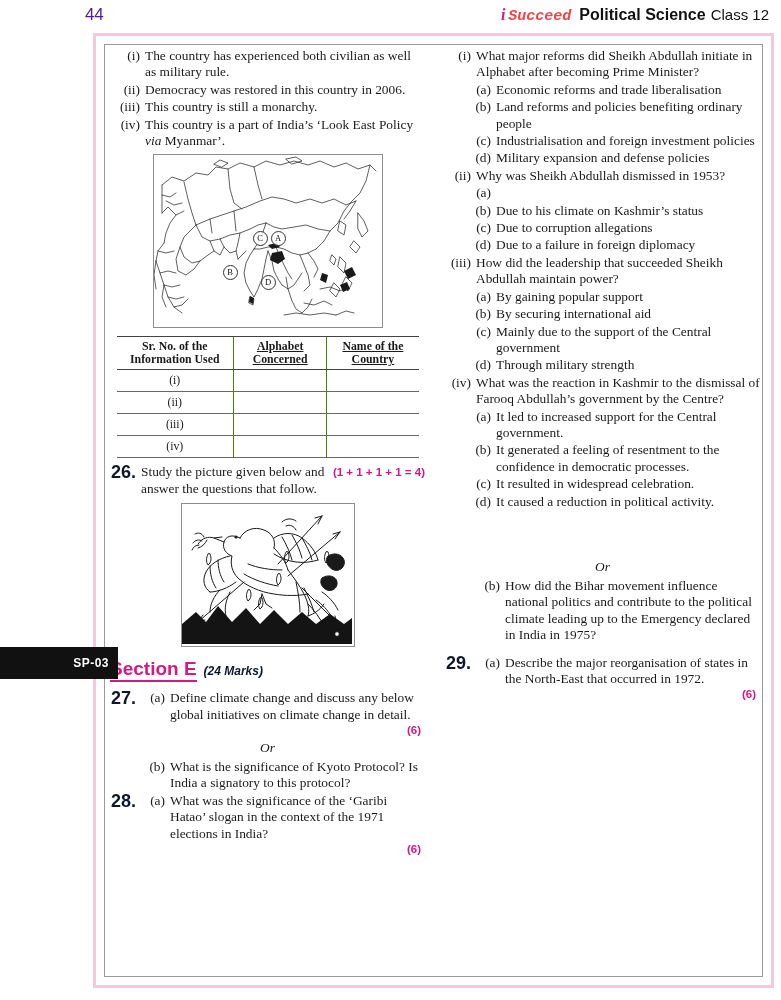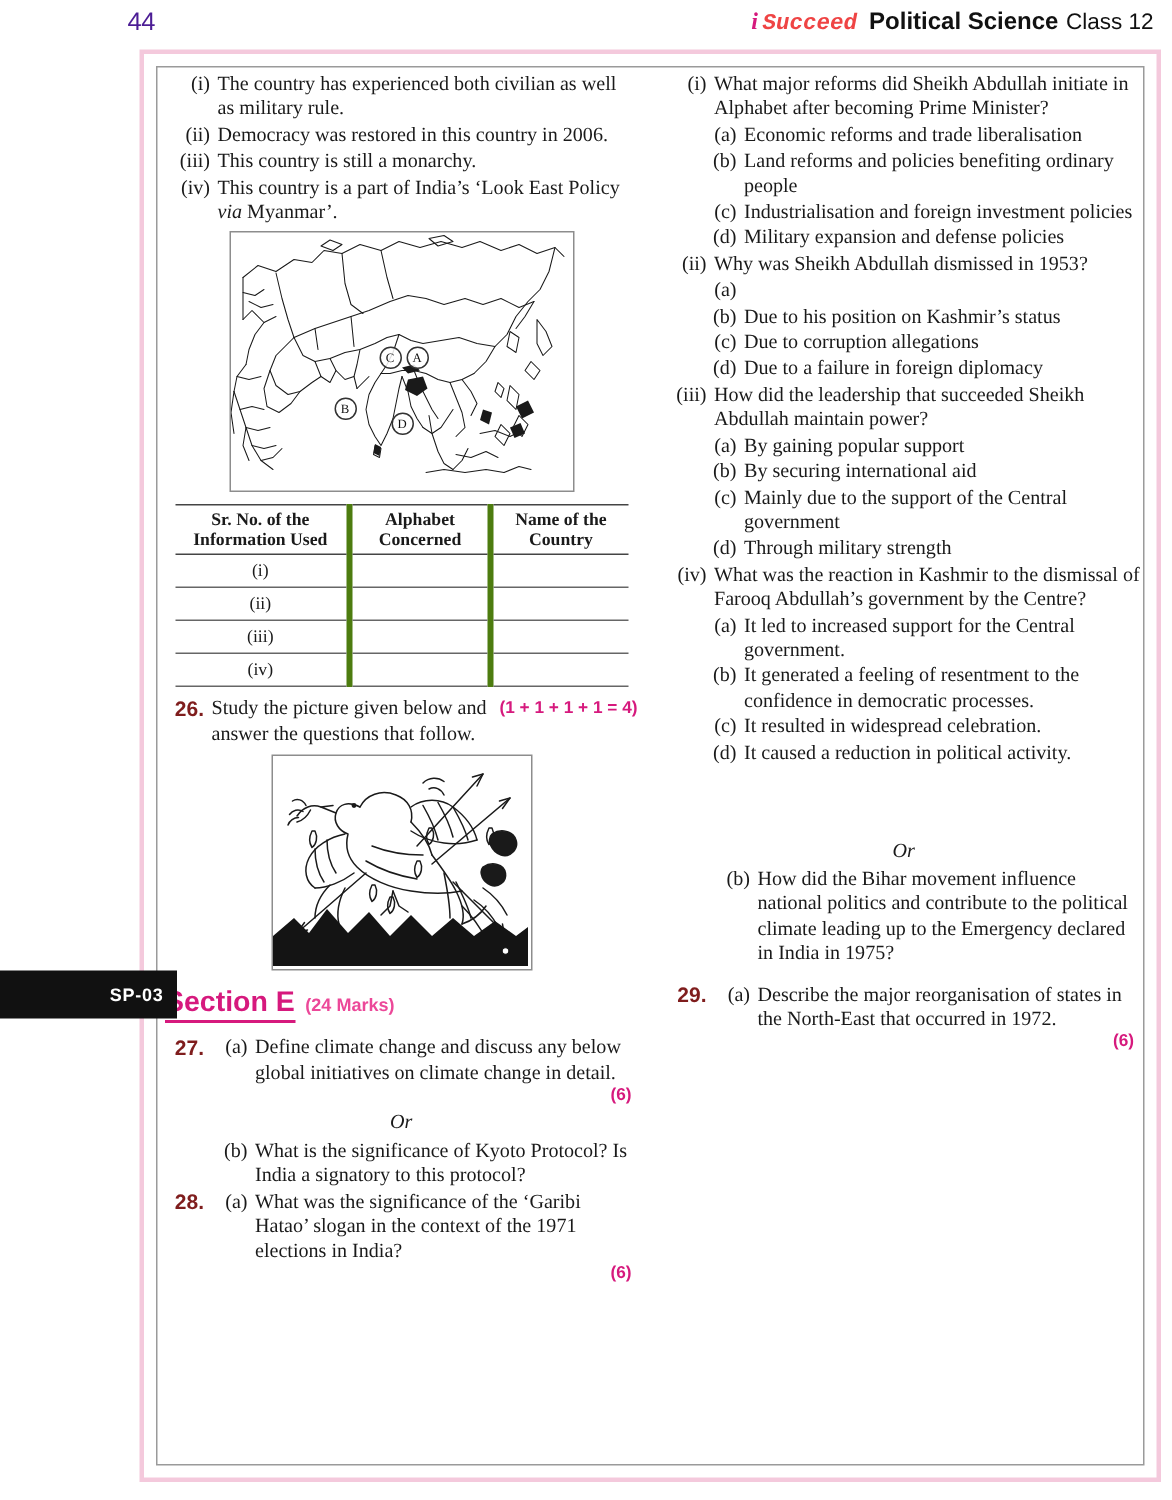--- a/index.html
+++ b/index.html
@@ -157,24 +157,24 @@
   .indent-1 { padding-left: 22px; }
 
   .italic { font-style: italic; }
   .marks {
     color: #d6197d;
     font-family: "Liberation Sans", sans-serif;
     font-weight: bold;
     font-size: 11.5px;
   }
   .qnum {
-    color: #7f1d1d;
-    font-family: "Liberation Sans", sans-serif;
-    font-weight: bold;
-    font-size: 14px;
+    color: #0f172a;
+    font-family: "Liberation Sans", sans-serif;
+    font-weight: bold;
+    font-size: 18px;
   }
   .or-line {
     text-align: center;
     font-style: italic;
     font-size: 13.4px;
     margin: 4px 0 3px 0;
   }
   .right-marks {
     text-align: right;
     display: block;
@@ -226,21 +226,22 @@
     line-height: 13px;
   }
   .info-table td {
     border-bottom: 1px solid #666;
     text-align: center;
     padding: 3px 2px;
     height: 14px;
     font-size: 11.8px;
   }
   .info-table th.vsep, .info-table td.vsep {
-    border-left: 4px solid #4d7c0f;
+    border-left: 1px solid #4d7c0f;
+    text-decoration: underline;
   }
   .info-table tr.head-row th { border-top: 1px solid #444; }
   .info-table td.c1 { width: 118px; }
   .info-table td.c2 { width: 92px; }
   .info-table td.c3 { width: 92px; }
 
   
   .pic-box {
     width: 172px;
     height: 142px;
@@ -264,23 +265,24 @@
     font-family: "Liberation Sans", sans-serif;
     font-weight: bold;
     font-size: 19px;
     color: #d6197d;
     border-bottom: 2px solid #d6197d;
     padding-bottom: 1px;
     line-height: 20px;
   }
   .section-marks {
     font-family: "Liberation Sans", sans-serif;
+    font-style: italic;
     font-weight: bold;
     font-size: 12px;
-    color: #ec4899;
+    color: #0f172a;
   }
   .spacer-10 { height: 10px; }
   .spacer-44 { height: 44px; }
 </style>
 </head>
 <body>
 
 <div class="page-header">
   <div class="page-number">44</div>
   <div class="brand">
@@ -599,21 +601,21 @@
 
     <div class="row">
       <span class="marker m-roman2">(ii)</span>
       <span class="body">Why was Sheikh Abdullah dismissed in 1953?</span>
     </div>
     <div class="row indent-1">
       <span class="marker m-alpha">(a)</span>
     </div>
     <div class="row indent-1">
       <span class="marker m-alpha">(b)</span>
-      <span class="body">Due to his position on Kashmir’s status</span>
+      <span class="body">Due to his climate on Kashmir’s status</span>
     </div>
     <div class="row indent-1">
       <span class="marker m-alpha">(c)</span>
       <span class="body">Due to corruption allegations</span>
     </div>
     <div class="row indent-1">
       <span class="marker m-alpha">(d)</span>
       <span class="body">Due to a failure in foreign diplomacy</span>
     </div>
 

